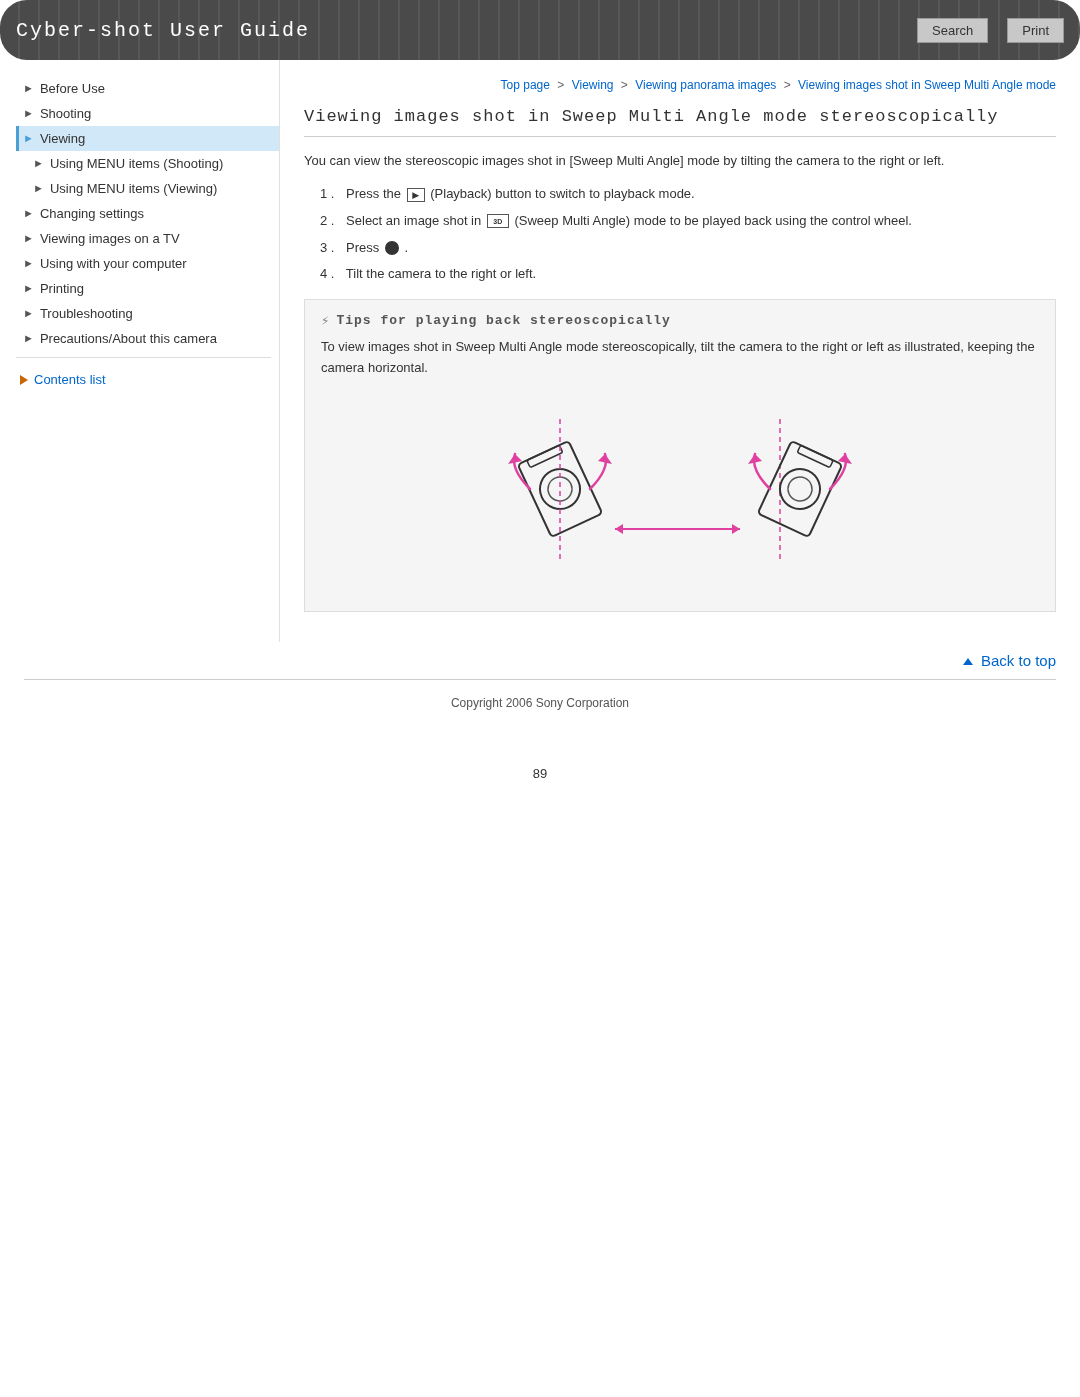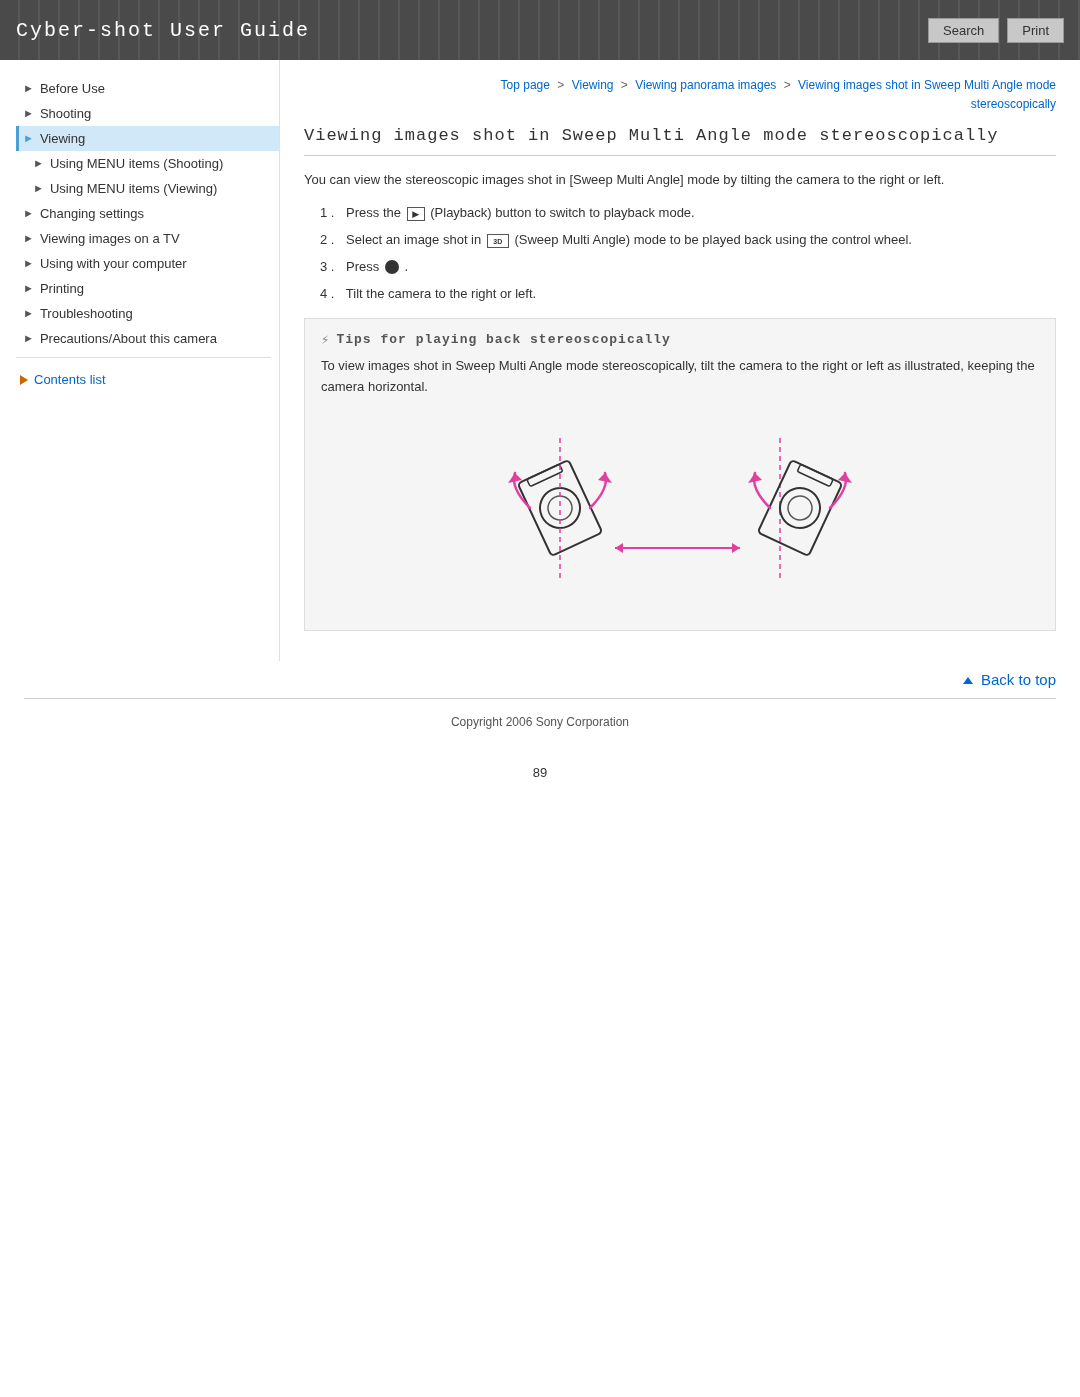--- a/index.html
+++ b/index.html
@@ -20,31 +20,32 @@
         transparent,
         transparent 18px,
         rgba(255,255,255,0.08) 18px,
         rgba(255,255,255,0.08) 20px
       );
       display: flex;
       align-items: center;
       justify-content: space-between;
       padding: 0 16px;
       height: 60px;
+      border-radius: 27px;
     }
     .header-title {
       color: #fff;
       font-size: 20px;
       font-family: 'Courier New', monospace;
       letter-spacing: 2px;
       font-weight: normal;
     }
     .header-buttons {
       display: flex;
-      gap: 8px;
+      gap: 19px;
       align-items: center;
     }
     .header-btn {
       background: #c8c8c8;
       border: 1px solid #999;
       padding: 4px 14px;
       font-size: 13px;
       cursor: pointer;
       color: #333;
     }
@@ -309,21 +310,21 @@
       font-size: 12px;
       color: #555;
     }
 
     
     .page-number {
       text-align: center;
       font-size: 13px;
       color: #333;
       padding: 8px;
-      margin-top: 12px;
+      margin-top: 32px;
     }
   </style>
 </head>
 <body>
 
 <div class="header">
   <span class="header-title">Cyber-shot User Guide</span>
   <div class="header-buttons">
     <button class="header-btn">Search</button>
     <button class="header-btn">Print</button>
@@ -383,21 +384,20 @@
     <a class="contents-link" href="#">
       <span class="arrow-right"></span>
       <span>Contents list</span>
     </a>
   </div>
 
   <div class="content">
 
     <div class="breadcrumb">
       <a href="#">Top page</a><span class="sep"> &gt; </span><a href="#">Viewing</a><span class="sep"> &gt; </span><a href="#">Viewing panorama images</a><span class="sep"> &gt; </span><a href="#">Viewing images shot in Sweep Multi Angle mode</a>
-      <span class="last-line"><a href="#">stereoscopically</a></span>
     </div>
 
     <h1 class="page-title">Viewing images shot in Sweep Multi Angle mode stereoscopically</h1>
 
     <p class="body-text">You can view the stereoscopic images shot in [Sweep Multi Angle] mode by tilting the camera to the right or left.</p>
 
     <div class="steps">
       <div class="step">
         <span class="step-num">1 .</span>
         <span>Press the </span>

